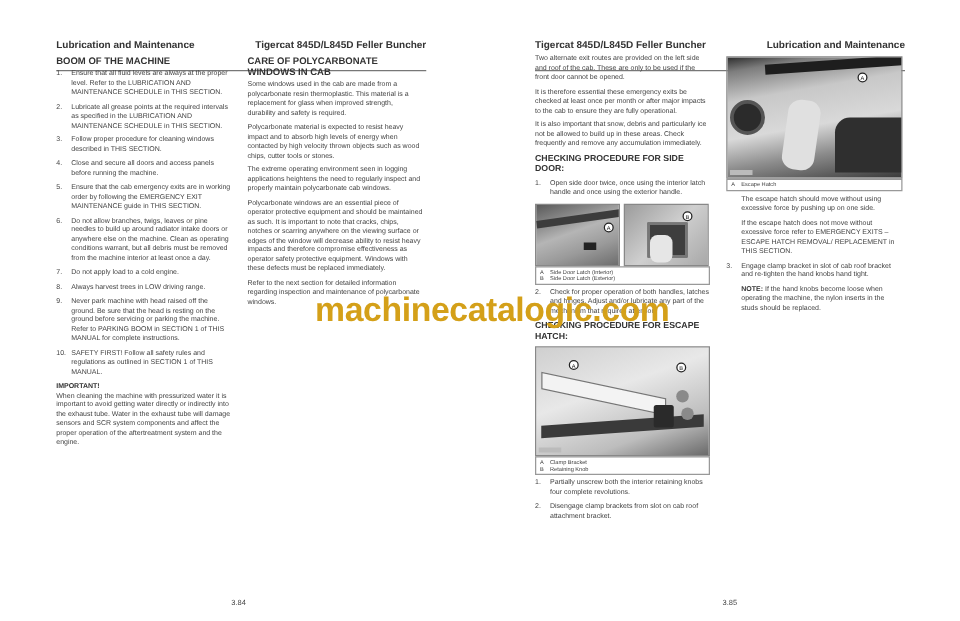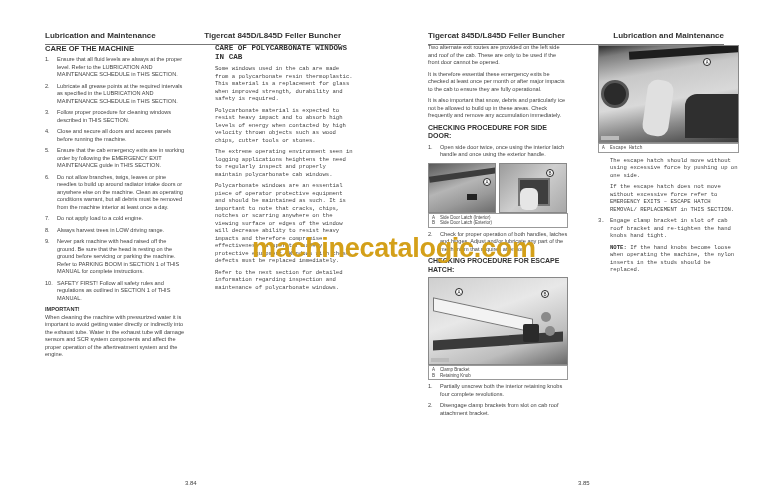--- a/index.html
+++ b/index.html
@@ -7,26 +7,26 @@
   body { position: relative; font-family: "Liberation Sans", sans-serif; color: #333; }
 
   .page { position: absolute; top: 0; height: 497px; }
   .page-left { left: 45px; width: 296px; }
   .page-right { left: 428px; width: 296px; }
 
   .running-head {
     position: absolute; top: 31px; left: 0; width: 296px;
     display: flex; justify-content: space-between; align-items: flex-end;
     font-weight: bold; font-size: 8px; color: #333;
-    padding-bottom: 4px; border-bottom: 1px solid #777;
+    padding-bottom: 16px; border-bottom: 1px solid #777;
   }
 
   .col { position: absolute; top: 44px; width: 140px; font-size: 5.6px; line-height: 7.5px; color: #444; }
   .col-a { left: 0; }
-  .col-b { left: 170px; font-family: Liberation Mono, monospace; }
+  .col-b { left: 153px; }
 
   h2 { font-size: 7.6px; line-height: 9px; font-weight: bold; color: #333; margin-bottom: 3px; }
   h3 { font-size: 7px; line-height: 8.5px; font-weight: bold; color: #333; margin: 4px 0 3px; }
   p { margin-bottom: 4px; }
 
   ol.steps { list-style: none; }
   ol.steps li { display: flex; margin-bottom: 4px; }
   ol.steps li .num { width: 12px; flex: 0 0 12px; }
   ol.steps li .txt { flex: 1; }
 
@@ -56,21 +56,21 @@
 </head>
 <body>
 
 <div class="page page-left">
   <div class="running-head">
     <span>Lubrication and Maintenance</span>
     <span>Tigercat 845D/L845D Feller Buncher</span>
   </div>
 
   <div class="col col-a">
-    <h2>CARE OF THE MACHINE</h2>
+    <h2>BOOM OF THE MACHINE</h2>
     <ol class="steps">
       <li>
           <span class="num">1.</span>
           <span class="txt">Ensure that all fluid levels are always at the proper level. Refer to the LUBRICATION AND MAINTENANCE SCHEDULE in THIS SECTION.</span>
         </li>
       <li>
           <span class="num">2.</span>
           <span class="txt">Lubricate all grease points at the required intervals as specified in the LUBRICATION AND MAINTENANCE SCHEDULE in THIS SECTION.</span>
         </li>
       <li>

